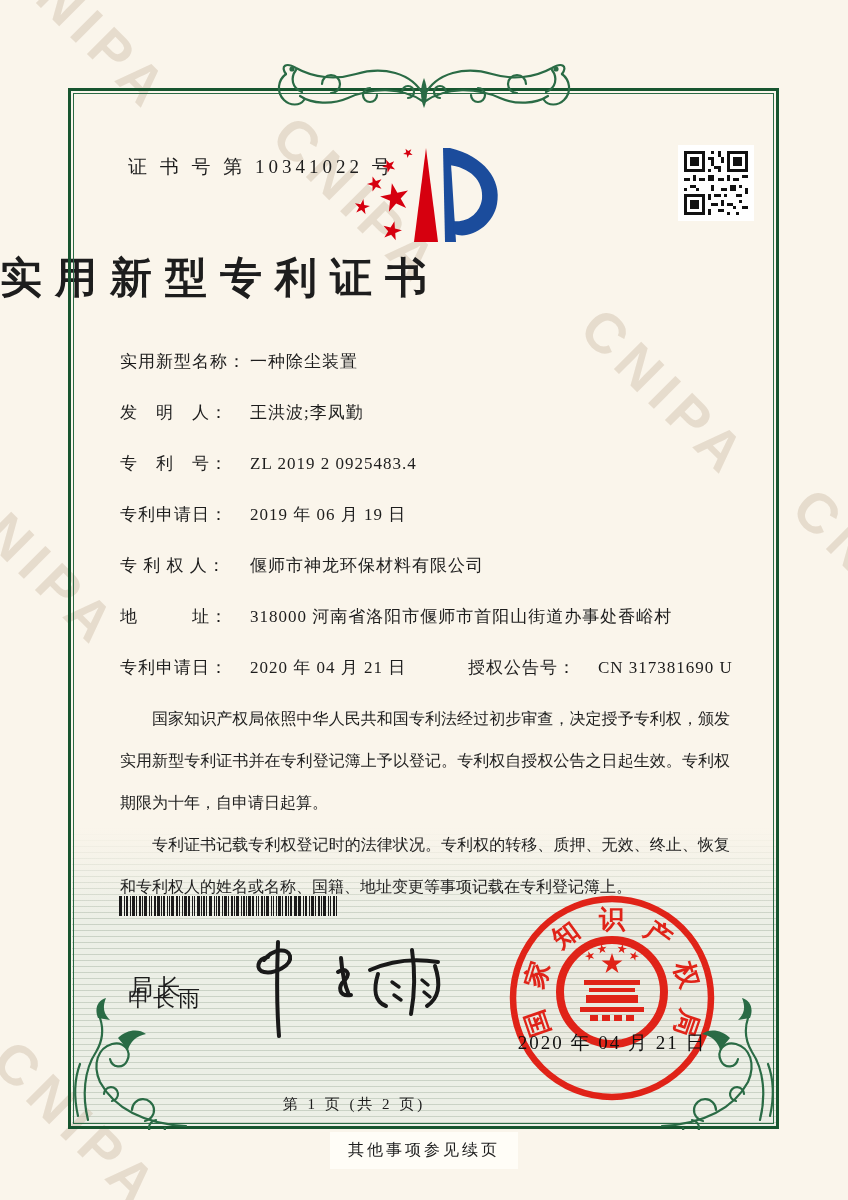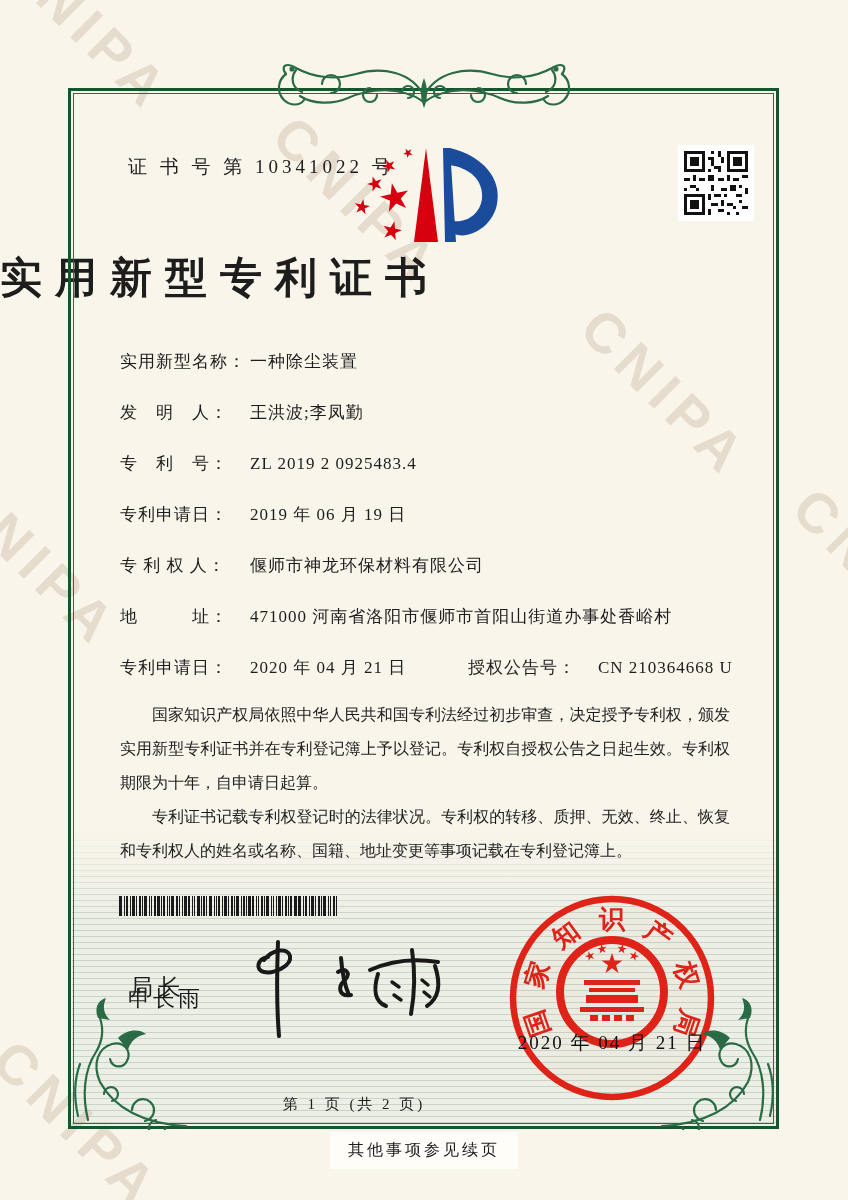--- a/index.html
+++ b/index.html
@@ -66,21 +66,21 @@
   }
   
   .fields { position:absolute; left:120px; top:350px; width:620px; z-index:2; }
   .field-row { display:flex; align-items:baseline; height:51px; font-size:17px; }
   .f-label { width:130px; flex:0 0 130px; letter-spacing:1px; white-space:nowrap; }
   .f-value { letter-spacing:1px; white-space:nowrap; }
   .grant-row .f-value.first { width:218px; flex:0 0 218px; }
   
   .body-text {
     position:absolute; left:120px; top:698px; width:610px;
-    font-size:16px; line-height:34px; text-align:justify; z-index:2;
+    font-size:16px; line-height:42px; text-align:justify; z-index:2;
   }
   .body-text p { text-indent:2em; }
   
   .barcode { position:absolute; left:119px; top:896px; z-index:2; }
   
   .sig-role { position:absolute; left:130px; top:972px;  font-size:23px; letter-spacing:5px; z-index:2; }
   .sig-name { position:absolute; left:128px; top:984px; font-size:22px; letter-spacing:3px; z-index:2; }
   .sig-hand { position:absolute; left:242px; top:938px; z-index:2; }
   
   .seal { position:absolute; left:506px; top:892px; width:212px; height:212px; z-index:2; }
@@ -253,27 +253,27 @@
   <div class="field-row">
     <span class="f-label">专利申请日：</span>
     <span class="f-value">2019 年 06 月 19 日</span>
   </div>
   <div class="field-row">
     <span class="f-label">专 利 权 人：</span>
     <span class="f-value">偃师市神龙环保材料有限公司</span>
   </div>
   <div class="field-row">
     <span class="f-label">地　　　址：</span>
-    <span class="f-value">471000 河南省洛阳市偃师市首阳山街道办事处香峪村</span>
+    <span class="f-value">318000 河南省洛阳市偃师市首阳山街道办事处香峪村</span>
   </div>
   <div class="field-row grant-row">
     <span class="f-label">专利申请日：</span>
     <span class="f-value first">2020 年 04 月 21 日</span>
     <span class="f-label">授权公告号：</span>
-    <span class="f-value">CN 210364668 U</span>
+    <span class="f-value">CN 317381690 U</span>
   </div>
 </div>
 
 <div class="body-text">
   <p>国家知识产权局依照中华人民共和国专利法经过初步审查，决定授予专利权，颁发实用新型专利证书并在专利登记簿上予以登记。专利权自授权公告之日起生效。专利权期限为十年，自申请日起算。</p>
   <p>专利证书记载专利权登记时的法律状况。专利权的转移、质押、无效、终止、恢复和专利权人的姓名或名称、国籍、地址变更等事项记载在专利登记簿上。</p>
 </div>
 
 <svg class="barcode" width="218" height="20" viewBox="0 0 218 20">
   <line x1="0" y1="10" x2="218" y2="10" stroke="#1a1a1a" stroke-width="20" stroke-dasharray="3 2 1 1 2 2 1 1 3 1 1 2 2 1 1 1 3 2 1 1 1 2 2 1 3 1 1 1 2 2 1 1 1 1 3 2 2 1 1 2 1 1 3 1 2 2 1 1 1 2 3 1 1 1 2 1 1 2 3 2 1 1 1 1 2 2 1 1 3 1 1 2 2 1 1 1 3 2 1 1 2 1 1 1 3 1 2 2 1 1 1 2 2 1 1 1 3 2 1 1 1 2 1 1 3 1 1 2 2 1 1 1 2 2 3 1"></line>

